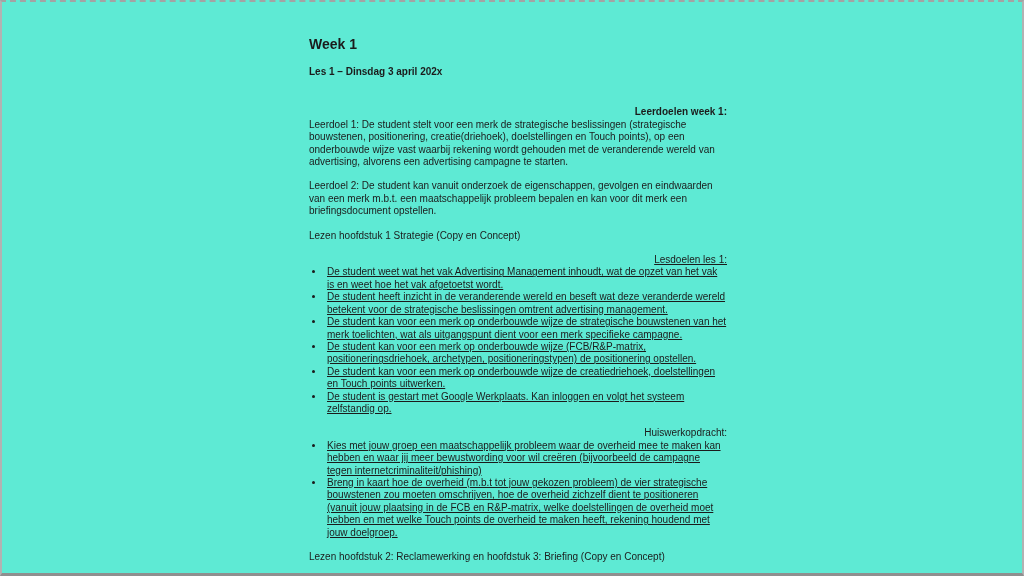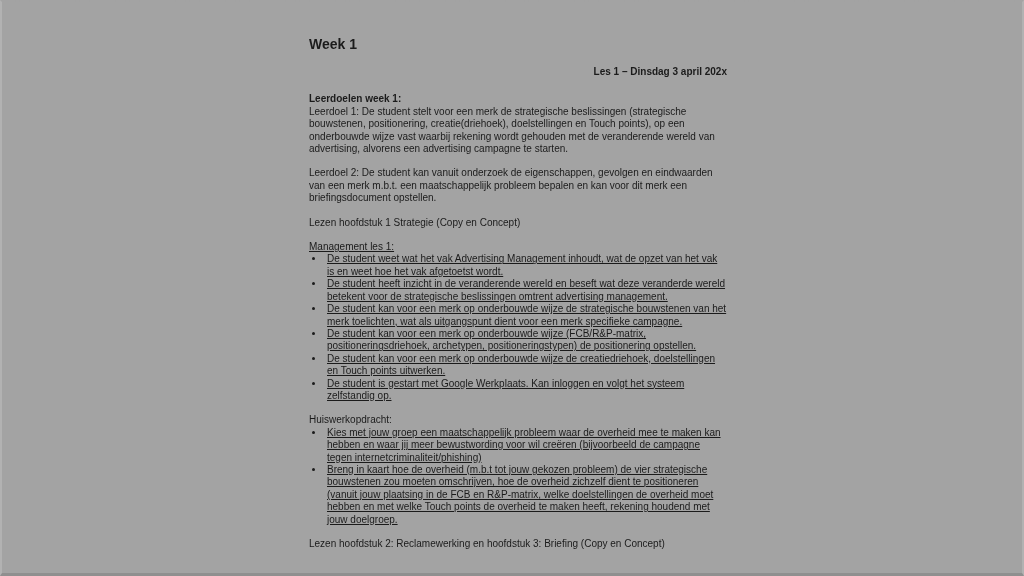--- a/index.html
+++ b/index.html
@@ -8,43 +8,43 @@
     padding: 0;
     width: 1024px;
     height: 576px;
     background: #ffffff;
     font-family: "Liberation Sans", sans-serif;
     color: #1b1b1b;
   }
   .page {
     width: 1024px;
     height: 576px;
-    background: #a3a3a3;
+    background: #5eead4;
     border-top: 2px dashed #a3a3a3;
     border-left: 2px solid #b2b2b2;
     border-right: 2px solid #b2b2b2;
     border-bottom: 3px solid #8f8f8f;
     overflow: hidden;
   }
   .content {
     margin: 34px 0 0 307px;
     width: 418px;
     font-size: 10px;
     line-height: 12.4px;
   }
   .doc-title {
     font-size: 14px;
     font-weight: bold;
     margin: 0 0 14px 0;
     line-height: 16px;
   }
   .bold { font-weight: bold; }
   .underline { text-decoration: underline; }
-  .lesson-line { margin: 0 0 15px 0; text-align: right; }
-  .heading-line { margin: 0; }
+  .lesson-line { margin: 0 0 28px 0; }
+  .heading-line { margin: 0; text-align: right; }
   .para { margin: 0 0 12px 0; }
   ul.bullets {
     margin: 0 0 12px 0;
     padding-left: 16px;
     list-style-type: disc;
     list-style-position: outside;
   }
   ul.bullets li { margin: 0; padding-left: 2px; text-decoration: underline; }
 </style>
 </head>
@@ -56,21 +56,21 @@
     <h1 class="doc-title">Week 1</h1>
 
     <p class="bold lesson-line">Les 1 – Dinsdag 3 april 202x</p>
 
     <p class="bold heading-line">Leerdoelen week 1:</p>
     <p class="para">Leerdoel 1: De student stelt voor een merk de strategische beslissingen (strategische bouwstenen, positionering, creatie(driehoek), doelstellingen en Touch points), op een onderbouwde wijze vast waarbij rekening wordt gehouden met de veranderende wereld van advertising, alvorens een advertising campagne te starten.</p>
     <p class="para">Leerdoel 2: De student kan vanuit onderzoek de eigenschappen, gevolgen en eindwaarden van een merk m.b.t. een maatschappelijk probleem bepalen en kan voor dit merk een briefingsdocument opstellen.</p>
 
     <p class="para">Lezen hoofdstuk 1 Strategie (Copy en Concept)</p>
 
-    <p class="underline heading-line">Management les 1:</p>
+    <p class="underline heading-line">Lesdoelen les 1:</p>
     <ul class="bullets">
       <li>De student weet wat het vak Advertising Management inhoudt, wat de opzet van het vak is en weet hoe het vak afgetoetst wordt.</li>
       <li>De student heeft inzicht in de veranderende wereld en beseft wat deze veranderde wereld betekent voor de strategische beslissingen omtrent advertising management.</li>
       <li>De student kan voor een merk op onderbouwde wijze de strategische bouwstenen van het merk toelichten, wat als uitgangspunt dient voor een merk specifieke campagne.</li>
       <li>De student kan voor een merk op onderbouwde wijze (FCB/R&amp;P-matrix, positioneringsdriehoek, archetypen, positioneringstypen) de positionering opstellen.</li>
       <li>De student kan voor een merk op onderbouwde wijze de creatiedriehoek, doelstellingen en Touch points uitwerken.</li>
       <li>De student is gestart met Google Werkplaats. Kan inloggen en volgt het systeem zelfstandig op.</li>
     </ul>
 
     <p class="heading-line">Huiswerkopdracht:</p>

